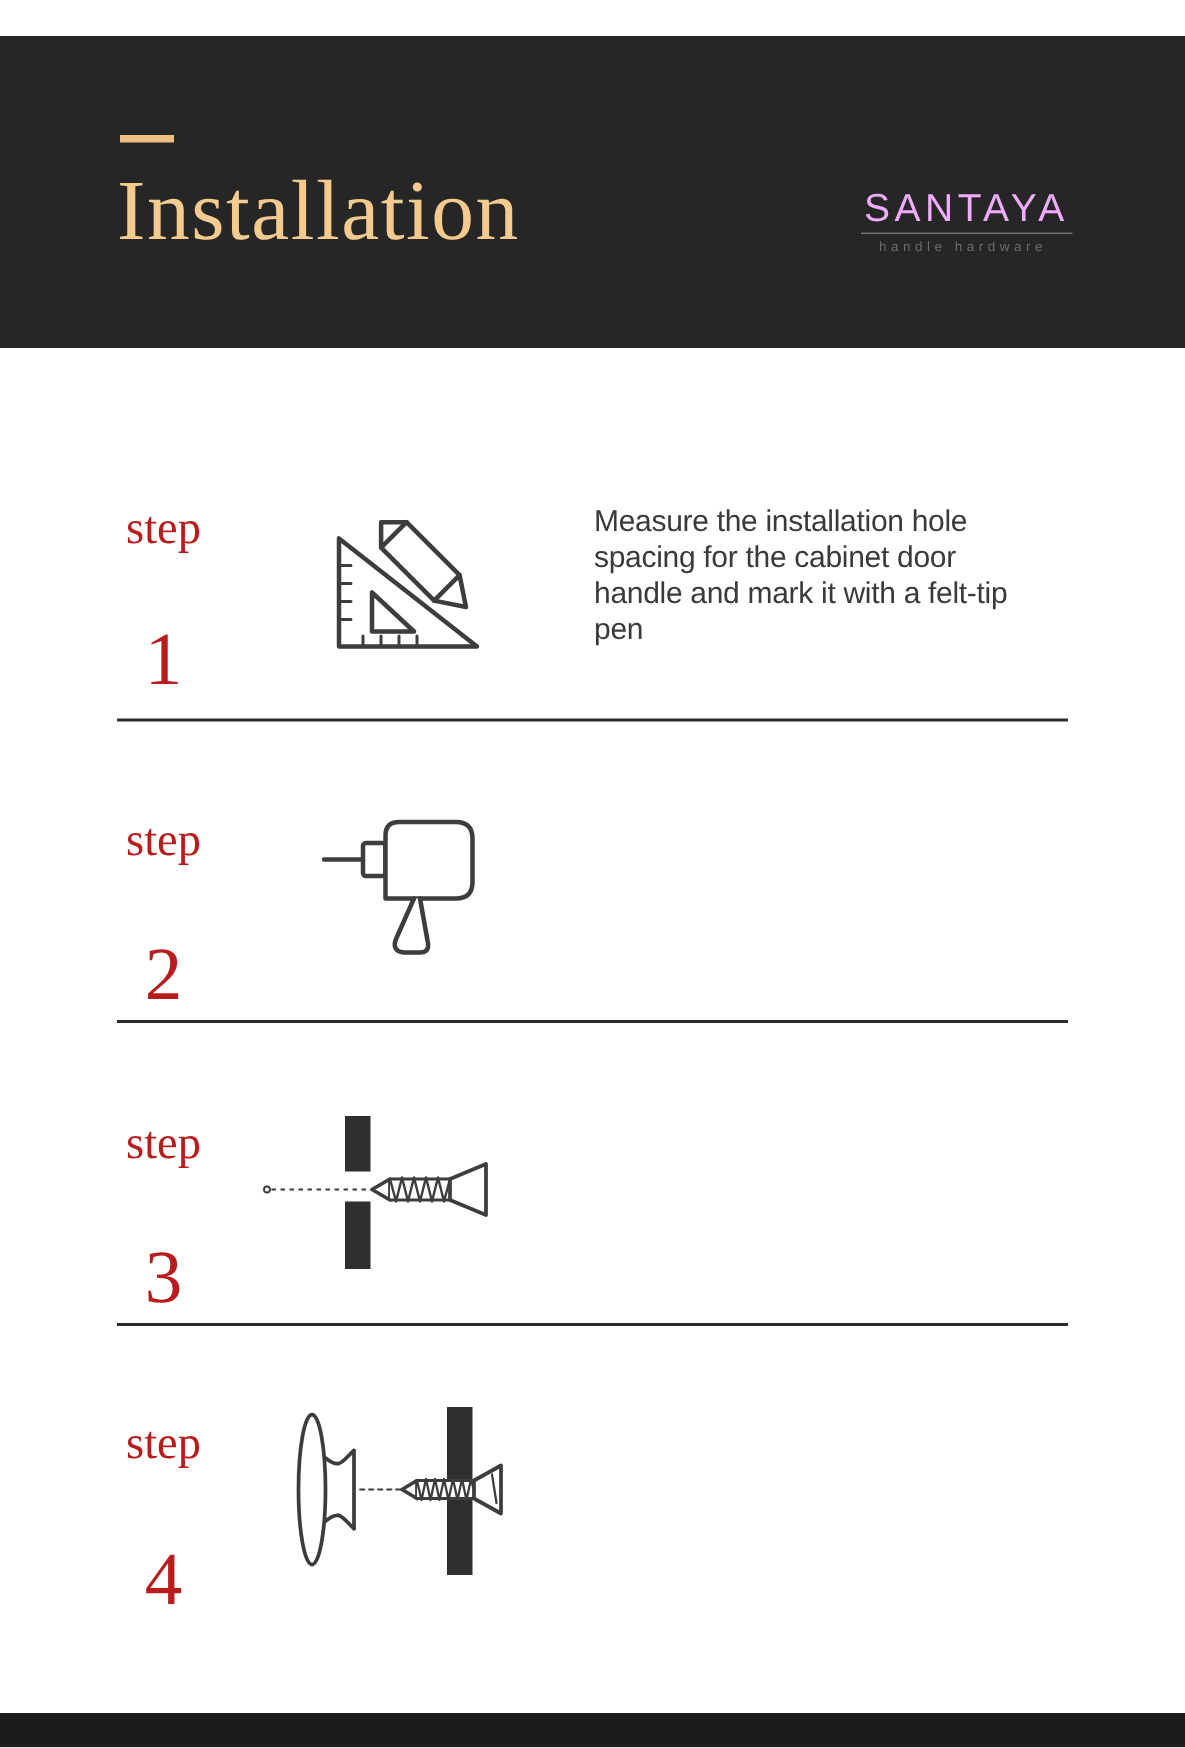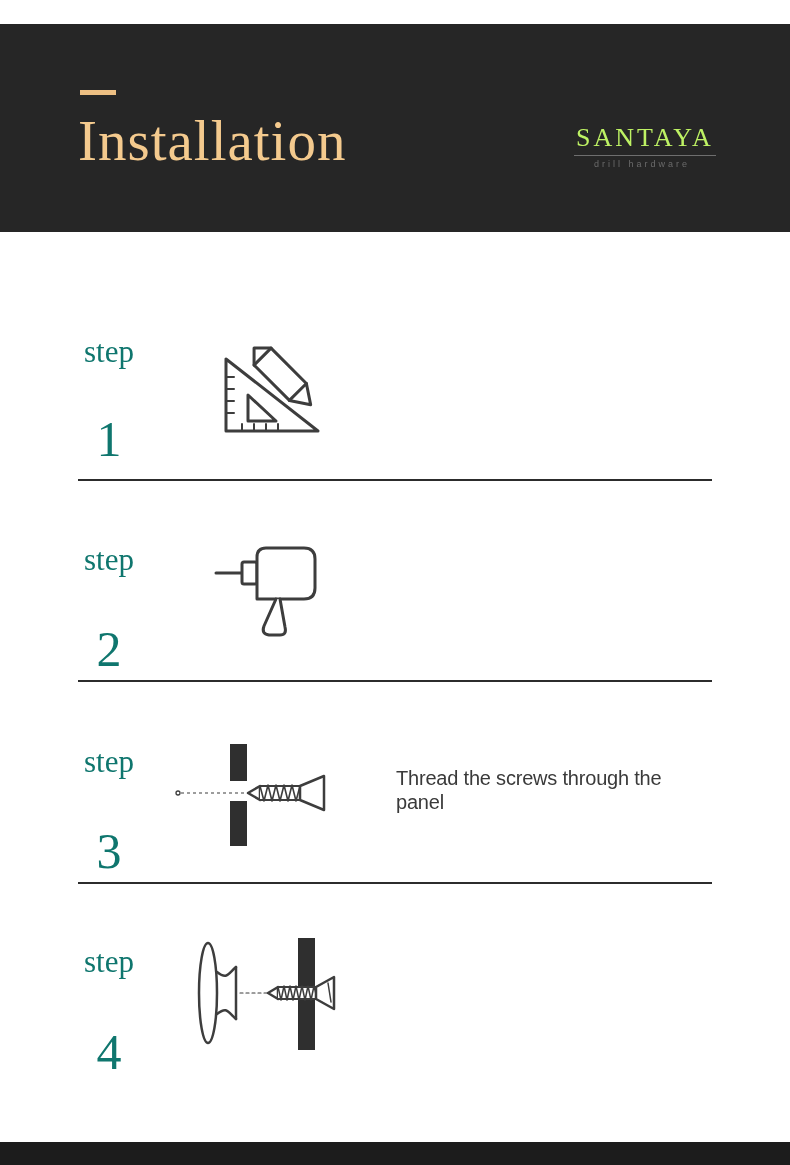--- a/index.html
+++ b/index.html
@@ -10,30 +10,30 @@
   
   .header{position:absolute;top:24px;left:0;width:790px;height:208px;background:#262626;}
   .gold-dash{position:absolute;left:80px;top:66px;width:36px;height:5px;background:#edbf83;}
   .page-title{
     position:absolute;left:78px;top:84px;margin:0;
     font-family:"Liberation Serif",serif;font-weight:500;
     font-size:57px;line-height:66px;letter-spacing:1px;color:#f4ca8e;
   }
   .logo{position:absolute;left:574px;top:100px;width:136px;text-align:center;}
   .logo-name{
-    display:inline-block;font-family:Liberation Serif, serif;
-    font-size:26px;line-height:28px;letter-spacing:3px;color:#bef264;
+    display:inline-block;font-family:Liberation Sans, sans-serif;
+    font-size:26px;line-height:28px;letter-spacing:3px;color:#f0abfc;
     border-bottom:1px solid #6e6e6e;padding:0 2px 3px 2px;
   }
   .logo-tagline{
     margin-top:3px;font-size:9px;letter-spacing:3px;color:#6b6b6b;
   }
   
   .step-label{position:absolute;left:76px;width:66px;text-align:center;
-    font-family:"Liberation Serif",serif;color:#0f766e;}
+    font-family:"Liberation Serif",serif;color:#b91c1c;}
   .step-word{display:block;font-size:31px;line-height:36px;}
   .step-number{display:block;font-size:50px;line-height:58px;}
   .step-text{
     position:absolute;left:396px;margin:0;width:330px;
     font-size:20px;line-height:24px;letter-spacing:-0.2px;color:#3a3a3a;
     white-space:pre-line;
   }
   .lbl-1{top:334px;} .num-1{margin-top:40px;}
   .lbl-2{top:542px;} .num-2{margin-top:42px;}
   .lbl-3{top:744px;} .num-3{margin-top:42px;}
@@ -56,21 +56,21 @@
 </head>
 <body>
 
 <div class="page">
 
   <div class="header">
     <div class="gold-dash"></div>
     <h1 class="page-title">Installation</h1>
     <div class="logo">
       <span class="logo-name">SANTAYA</span>
-      <div class="logo-tagline">drill hardware</div>
+      <div class="logo-tagline">handle hardware</div>
     </div>
   </div>
 
   <div class="step-label lbl-1">
     <span class="step-word">step</span>
     <span class="step-number num-1">1</span>
   </div>
   <div class="icon-box icon-1">
     <svg width="108" height="104" viewBox="0 0 108 104" fill="none" stroke="#3d3d3d" stroke-width="3" stroke-linecap="round" stroke-linejoin="round">
 
@@ -79,20 +79,24 @@
       <path d="M24,98 V91 M36,98 V91 M48,98 V91 M60,98 V91" stroke-width="2"></path>
       <path d="M30,62 L30,88 L58,88 Z"></path>
 
       <g transform="translate(29,25) rotate(-45)">
         <path d="M0,10 L12,-2 L24,10" fill="#ffffff"></path>
         <path d="M0,10 L0,60 M24,10 L24,60 M0,10 H24" fill="#ffffff"></path>
         <path d="M0,60 L12,78 L24,60 H0" fill="#ffffff"></path>
       </g>
     </svg>
   </div>
+  <p class="step-text txt-1">Measure the installation hole
+spacing for the cabinet door
+handle and mark it with a felt-tip
+pen</p>
   <hr class="divider div-1">
 
   <div class="step-label lbl-2">
     <span class="step-word">step</span>
     <span class="step-number num-2">2</span>
   </div>
   <div class="icon-box icon-2">
     <svg width="106" height="92" viewBox="0 0 106 92" fill="none" stroke="#3d3d3d" stroke-width="3" stroke-linecap="round" stroke-linejoin="round">
 
       <path d="M2,27 H28"></path>
@@ -121,22 +125,20 @@
 
       <path d="M88,46 L76,53 L88,60 Z" fill="#ffffff"></path>
 
       <rect x="88" y="46" width="40" height="14" fill="#ffffff" stroke="none"></rect>
       <path d="M88,46 H128 M88,60 H128" stroke-width="2"></path>
       <path d="M88,46 L92,61 L96,45 L100,61 L104,45 L108,61 L112,45 L116,61 L120,45 L124,61 L128,46" stroke-width="1.6" fill="none"></path>
 
       <path d="M128,46 L152,36 L152,70 L128,60 Z" fill="#ffffff"></path>
     </svg>
   </div>
-  <p class="step-text txt-3">Thread the screws through the
-panel</p>
   <hr class="divider div-3">
 
   <div class="step-label lbl-4">
     <span class="step-word">step</span>
     <span class="step-number num-4">4</span>
   </div>
   <div class="icon-box icon-4">
     <svg width="152" height="114" viewBox="0 0 152 114" fill="none" stroke="#3d3d3d" stroke-width="2.5" stroke-linecap="round" stroke-linejoin="round">
 
       <ellipse cx="14" cy="57" rx="9" ry="50" fill="#ffffff"></ellipse>

